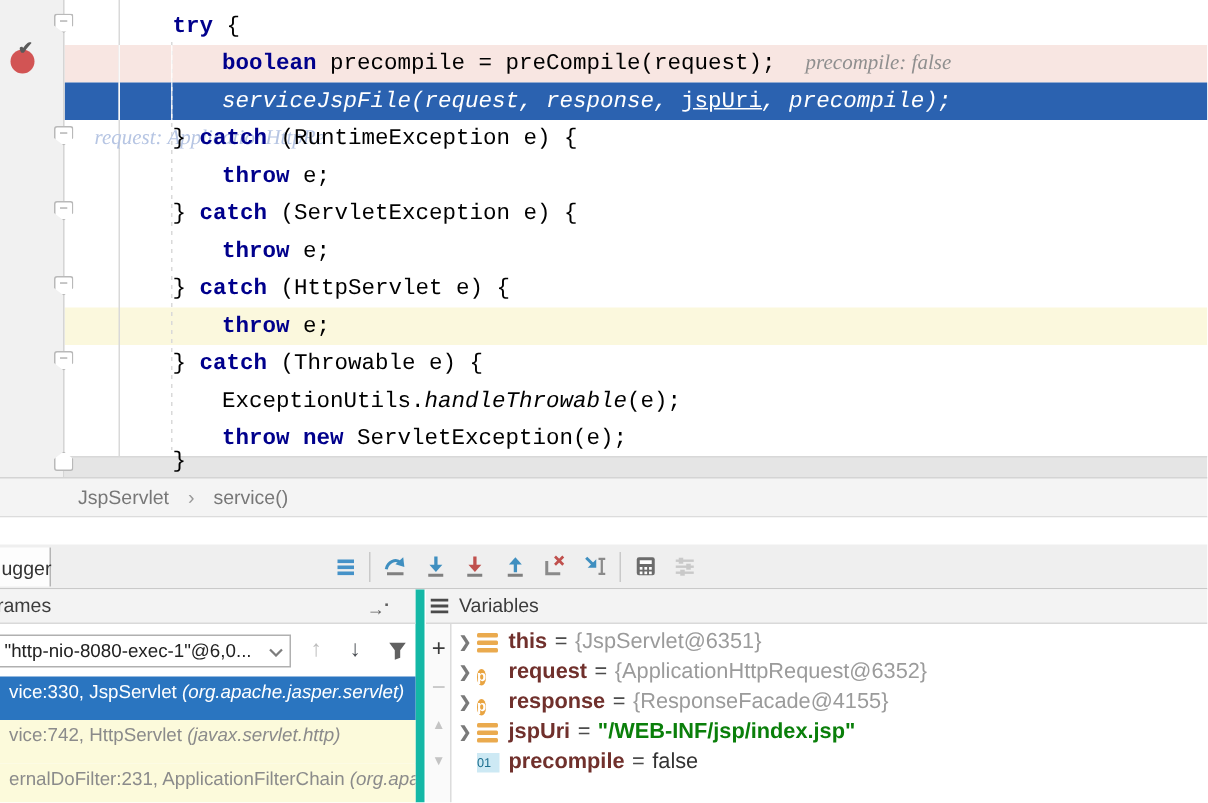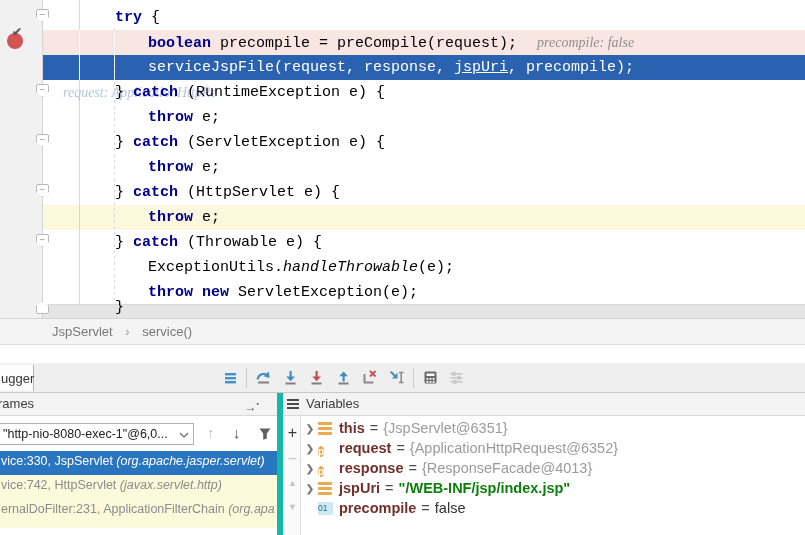--- a/index.html
+++ b/index.html
@@ -12,21 +12,21 @@
   .bp-icon { position:absolute; left:7px; top:33px; width:16px; height:16px; border-radius:50%; background:#d25454; }
   .bp-check { position:absolute; left:12px; top:25px; font-size:12px; color:#5a5a5a; font-weight:bold; z-index:6; }
   .rows { position:absolute; left:0; top:0; width:805px; height:318px; }
   .code-row { position:absolute; left:43px; right:0; height:25px; }
   .code-row.breakpoint { background:#f8e6e2; }
   .code-row.execution { background:#2b62b0; }
   .code-row.caret { background:#fbf8dd; }
   .code { display:inline-block; font-family:"Liberation Mono","DejaVu Sans Mono",monospace; font-size:15px; line-height:25px; white-space:pre; color:#000; position:relative; z-index:3; }
   .tk-k { color:#00008c; font-weight:bold; }
   .tk-p { color:#000000; }
-  .tk-w { color:#ffffff; }
+  .tk-w { color:#ffffff;font-style:italic; }
   .tk-wu { color:#ffffff; text-decoration:underline; }
   .tk-i { color:#000000; font-style:italic; }
   .hint { font-family:"Liberation Serif",serif; font-style:italic; font-size:14px; color:#8f8f8f; margin-left:20px; line-height:25px; white-space:pre; position:relative; z-index:3; }
   .execution .hint { color:#b6c5e3; }
   .gtick { position:absolute; top:0; width:1px; height:25px; background:rgba(255,255,255,.85); z-index:4; }
   .guide { position:absolute; width:1px; z-index:2; pointer-events:none; }
   .g1 { left:79px; top:0; height:304px; background:#d9d9d9; }
   .g2 { left:114px; top:28px; height:272px; background:repeating-linear-gradient(to bottom,#d9d9d9 0 3px,transparent 3px 6px); }
   .band { position:absolute; left:43px; right:0; top:304px; height:14px; background:#e5e5e5; border-top:1px solid #d8d8d8; z-index:1; }
   .closing { position:absolute; left:115px; top:299px; font-family:"Liberation Mono","DejaVu Sans Mono",monospace; font-size:15px; color:#000; z-index:6; }
@@ -54,21 +54,21 @@
   .panels { position:absolute; left:0; top:393px; width:805px; height:142px; background:#fff; }
   .frames { position:absolute; left:0; top:0; width:283px; height:142px; border-right:6px solid #14b8a6; overflow:hidden; }
   .pane-head { height:23px; background:#f3f3f3; border-bottom:1px solid #d9d9d9; font-size:13px; color:#3c3c3c; line-height:22px; }
   .frames .pane-head { padding-left:0px; position:relative; }
   .frames .pane-head .ttl { margin-left:-2px; }
   .frames .pane-head .moveout { position:absolute; right:14px; top:0; }
   .combo { position:absolute; left:-2px; top:30px; width:196px; height:22px; background:#fff; border:1px solid #b0b0b0; font-size:12.5px; color:#222; line-height:20px; padding-left:4px; white-space:nowrap; overflow:hidden; }
   .combo svg { position:absolute; right:4px; top:8px; }
   .f-act { position:absolute; top:31px; font-size:15px; }
   .frows { position:absolute; left:0; top:58px; width:283px; }
-  .frow { height:24px; font-size:12.5px; line-height:20px; white-space:nowrap; overflow:hidden; color:#8b8b8b; background:#fcfadb; padding-left:1px; }
+  .frow { height:29px; font-size:12.5px; line-height:20px; white-space:nowrap; overflow:hidden; color:#8b8b8b; background:#fcfadb; padding-left:6px; }
   .frow i { font-style:italic; }
   .frow.sel { background:#2a75c0; color:#ffffff; }
   .fpartial { height:5px; background:#fcfadb; }
 
   
   .rightpane { position:absolute; left:284px; top:0; width:521px; height:142px; }
   .rightpane .pane-head { display:flex; align-items:center; gap:7px; padding-left:3px; }
   .burger { display:inline-block; }
   .wstrip { position:absolute; left:0; top:23px; width:17px; height:119px; background:#fafafa; border-right:1px solid #dcdcdc; text-align:center; }
   .wbtn { position:absolute; left:0; width:17px; text-align:center; color:#c4c4c4; }
@@ -269,21 +269,21 @@
             <span class="vicon"><span class="ic-circle">p</span></span>
             <span class="vname">request</span>
             <span class="veq">=</span>
             <span class="vv-ref">{ApplicationHttpRequest@6352}</span>
           </div>
           <div class="vrow">
             <span class="chev">❯</span>
             <span class="vicon"><span class="ic-circle">p</span></span>
             <span class="vname">response</span>
             <span class="veq">=</span>
-            <span class="vv-ref">{ResponseFacade@4013}</span>
+            <span class="vv-ref">{ResponseFacade@4155}</span>
           </div>
           <div class="vrow">
             <span class="chev">❯</span>
             <span class="vicon ic-bars">
               <span style="top: 0px;"></span>
               <span style="top: 5px;"></span>
               <span style="top: 10px;"></span>
             </span>
             <span class="vname">jspUri</span>
             <span class="veq">=</span>

